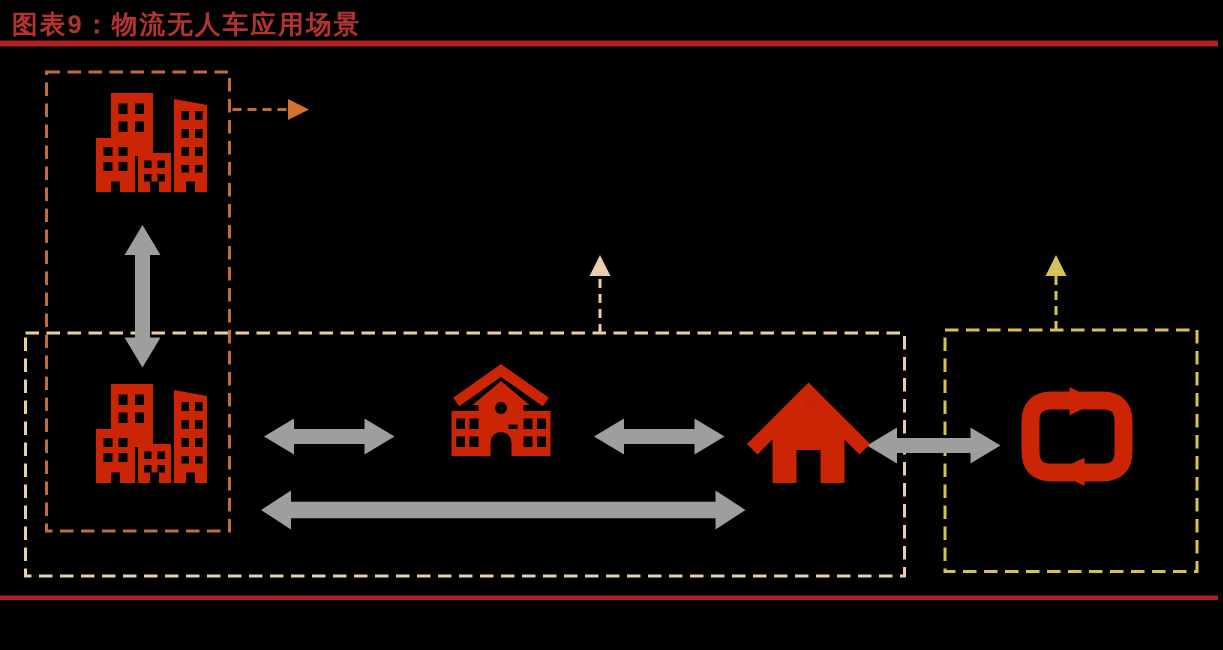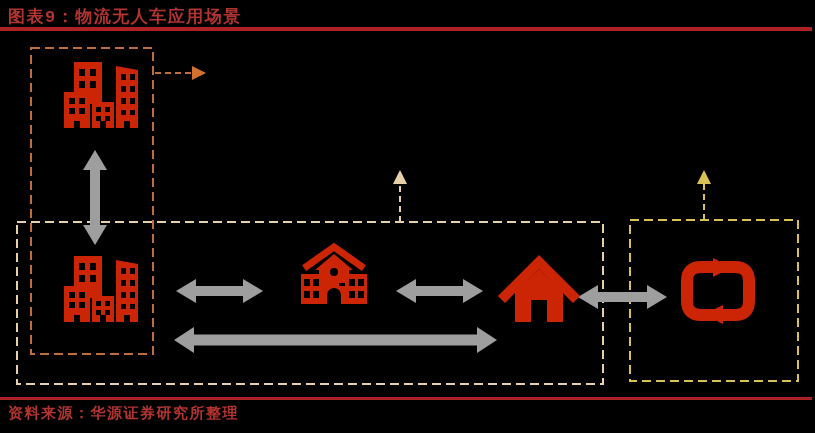--- a/index.html
+++ b/index.html
@@ -1,18 +1,18 @@
 <!DOCTYPE html>
 <html><head>
 <meta charset="utf-8">
 <style>
   html,body{margin:0;padding:0;background:#000;}
   .stage{
     position:relative;width:815px;height:433px;background:#000;overflow:hidden;
-    font-family:Liberation Mono, monospace;
+    font-family:Liberation Sans, sans-serif;
   }
   .title{
     position:absolute;left:8px;top:5px;font-size:17px;font-weight:bold;
     color:#b23431;letter-spacing:1.5px;
   }
   .rule{position:absolute;left:0;width:812px;background:#ad2124;}
   .rule-top{top:27px;height:4px;}
   .rule-bottom{top:397px;height:3px;}
   .source{
     position:absolute;left:8px;top:404px;font-size:15px;font-weight:bold;
@@ -174,14 +174,13 @@
 
     <g transform="translate(676,258)">
       <path d="M40,9 L25,9 Q11,9 11,23 L11,43 Q11,57 25,57 L40,57" fill="none" stroke-width="12" stroke="#cc2505"></path>
       <polygon points="37,0 56,9.5 37,19" fill="#cc2505"></polygon>
       <path d="M44,57 L59,57 Q73,57 73,43 L73,23 Q73,9 59,9 L44,9" fill="none" stroke-width="12" stroke="#cc2505"></path>
       <polygon points="47,47 47,66 28,56.5" fill="#cc2505"></polygon>
     </g>
   </svg>
 
   <div class="rule rule-bottom"></div>
-  <div class="source">资料来源：华源证券研究所整理</div>
 </div>
 
 </body></html>

